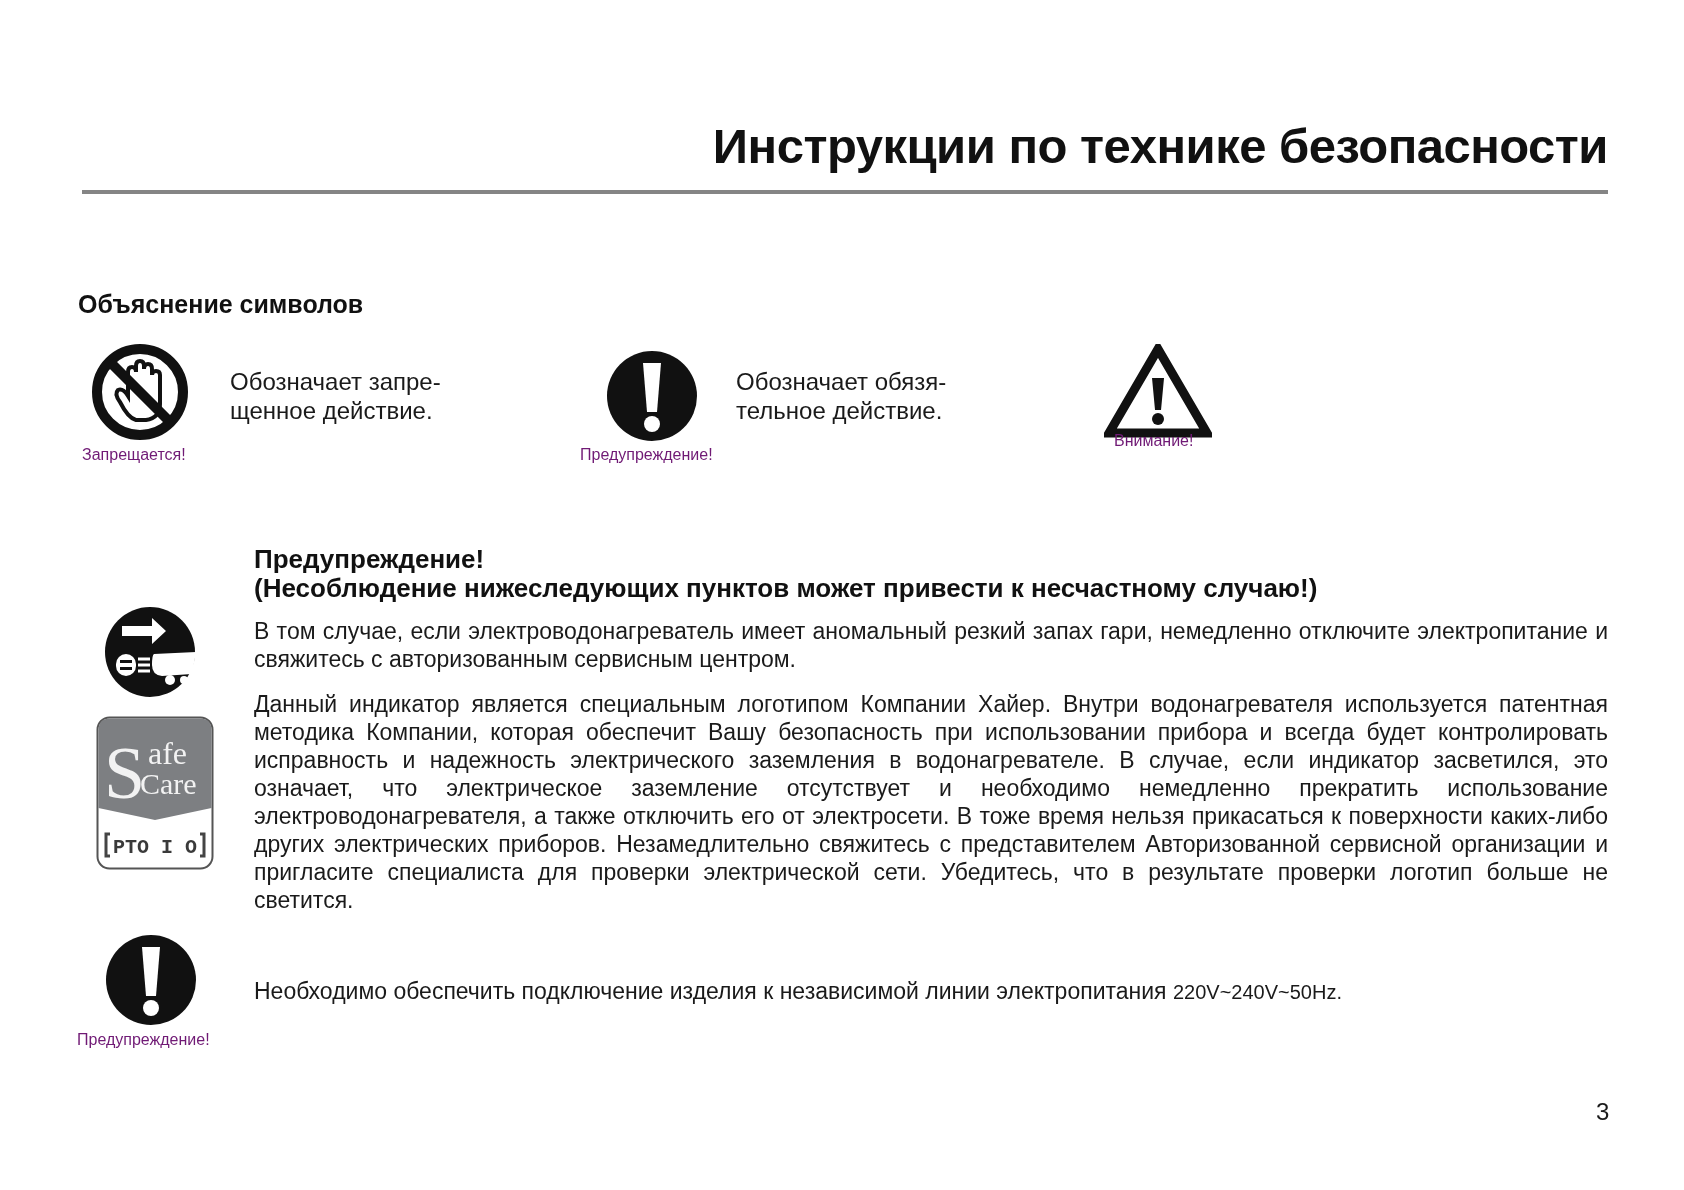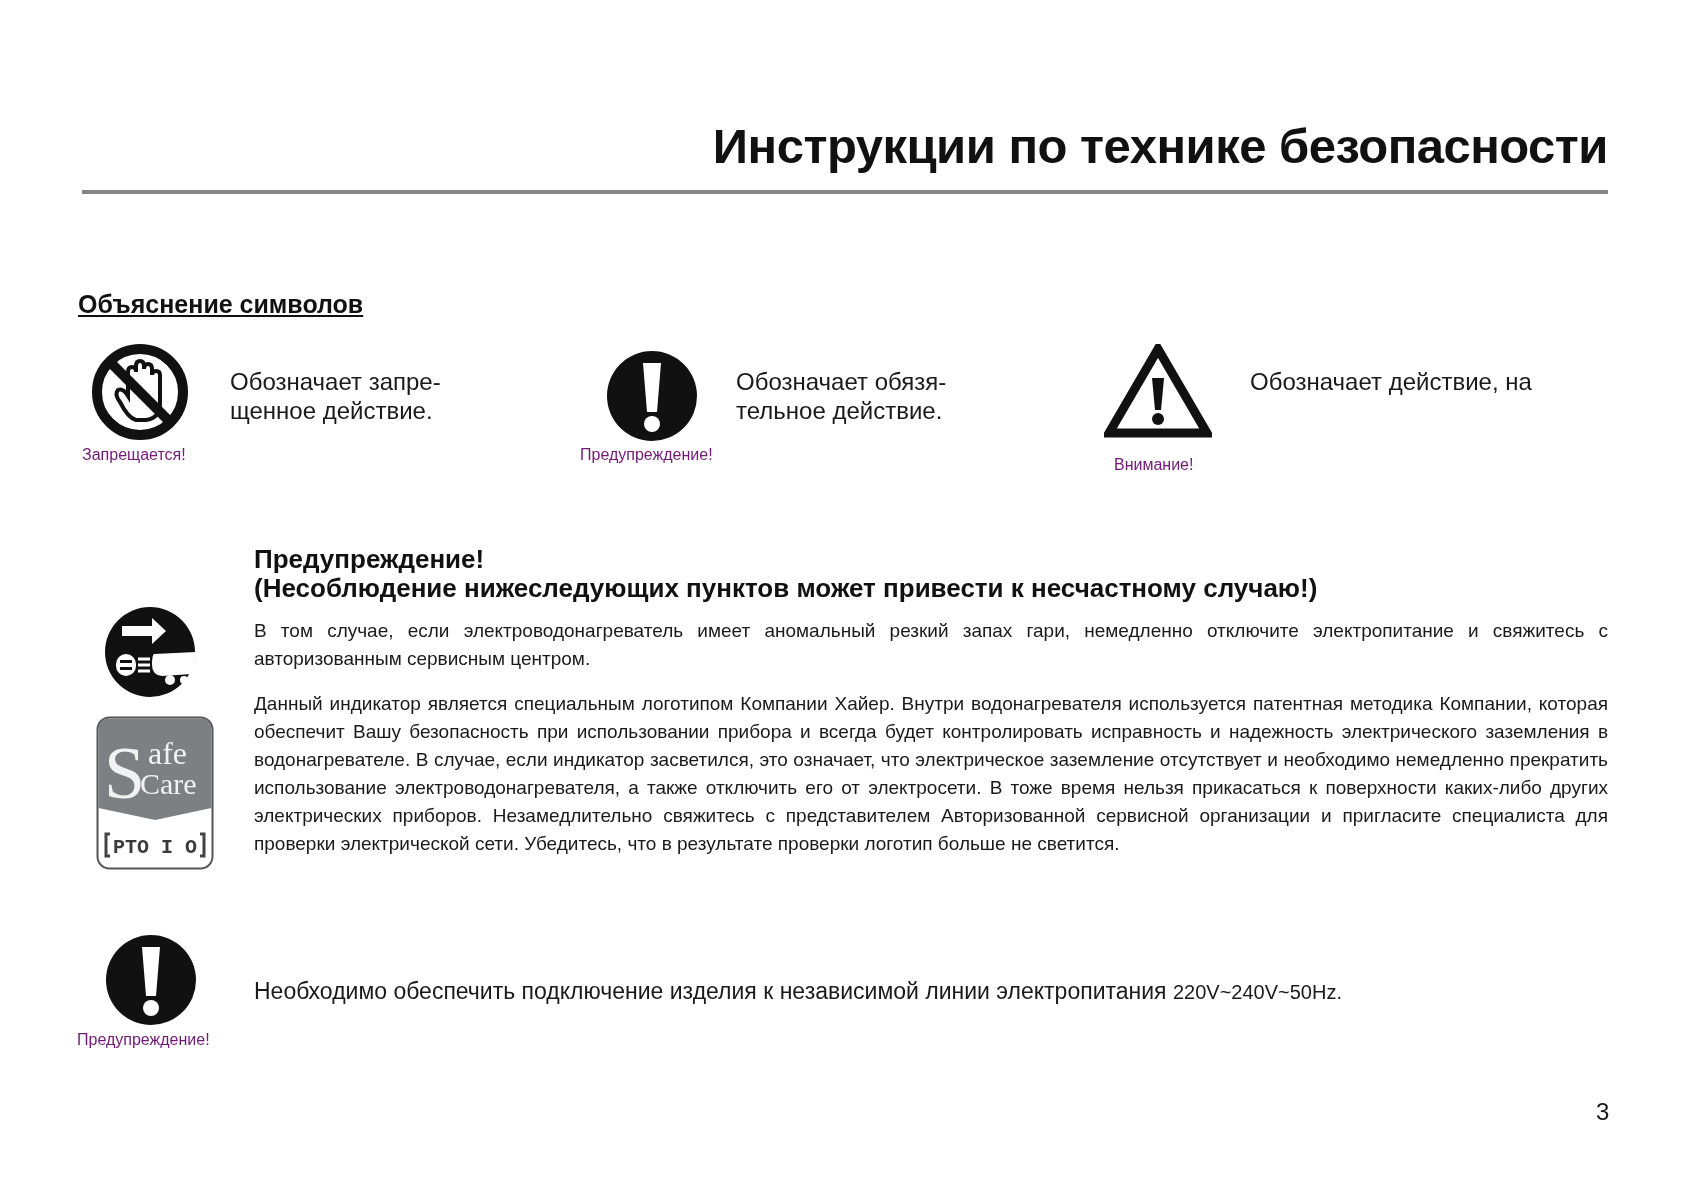--- a/index.html
+++ b/index.html
@@ -1,25 +1,25 @@
 <!DOCTYPE html>
 <html><head>
 <meta charset="utf-8">
 <style>
   html, body { margin:0; padding:0; background:#ffffff; }
   body { width:1684px; height:1190px; position:relative; overflow:hidden; color:#1a1a1a;
          font-family:"Liberation Sans", "DejaVu Sans", sans-serif; }
   .abs { position:absolute; }
   .title { right:76px; top:118px; font-size:49px; font-weight:bold; letter-spacing:-0.5px; white-space:nowrap; color:#111;margin-left:20px; }
   .rule { left:82px; top:190px; width:1526px; height:4px; background:#858585; }
-  .section-h { left:78px; top:290px; font-size:25px; font-weight:bold; color:#111;text-decoration:underline; }
+  .section-h { left:78px; top:290px; font-size:25px; font-weight:bold; color:#111; }
   .sym-text { font-size:24px; line-height:29px; color:#1a1a1a; }
   .sym-cap { font-size:16px; color:#701a75; white-space:nowrap; }
   .warn-h { left:254px; top:545px; font-size:26px; font-weight:bold; line-height:29px; color:#111; }
-  .para { left:254px; width:1354px; font-size:19px; line-height:28px; text-align:justify; color:#1a1a1a; }
+  .para { left:254px; width:1354px; font-size:23px; line-height:28px; text-align:justify; color:#1a1a1a; }
   .page-num { left:1596px; top:1098px; font-size:24px; color:#1a1a1a; }
   svg { display:block; }
 </style>
 </head>
 <body>
 
 <div class="abs title">Инструкции по технике безопасности</div>
 <div class="abs rule"></div>
 
 <div class="abs section-h">Объяснение символов</div>
@@ -50,23 +50,22 @@
   <div>тельное действие.</div>
 </div>
 
 <div class="abs" style="left:1104px; top:344px;">
   <svg width="108" height="94" viewBox="0 0 108 94">
     <polygon points="54,5 103,89 5,89" fill="none" stroke="#111" stroke-width="9" stroke-linejoin="miter"></polygon>
     <path d="M48 34 L60 34 L57 66 L51 66 Z" fill="#111"></path>
     <circle cx="54" cy="75" r="6" fill="#111"></circle>
   </svg>
 </div>
-<div class="abs sym-cap" style="left:1114px; top:456px;">Внимание!</div>
+<div class="abs sym-cap" style="left:1114px; top:432px;">Внимание!</div>
 <div class="abs sym-text" style="left:1250px; top:367px;">
-  <div>Обозначает действие, на</div>
 </div>
 
 <div class="abs warn-h">
   <div>Предупреждение!</div>
   <div>(Несоблюдение нижеследующих пунктов может привести к несчастному случаю!)</div>
 </div>
 
 <div class="abs" style="left:104px; top:604px;">
   <svg width="96" height="96" viewBox="0 0 96 96">
     <circle cx="46" cy="48" r="45" fill="#111"></circle>

